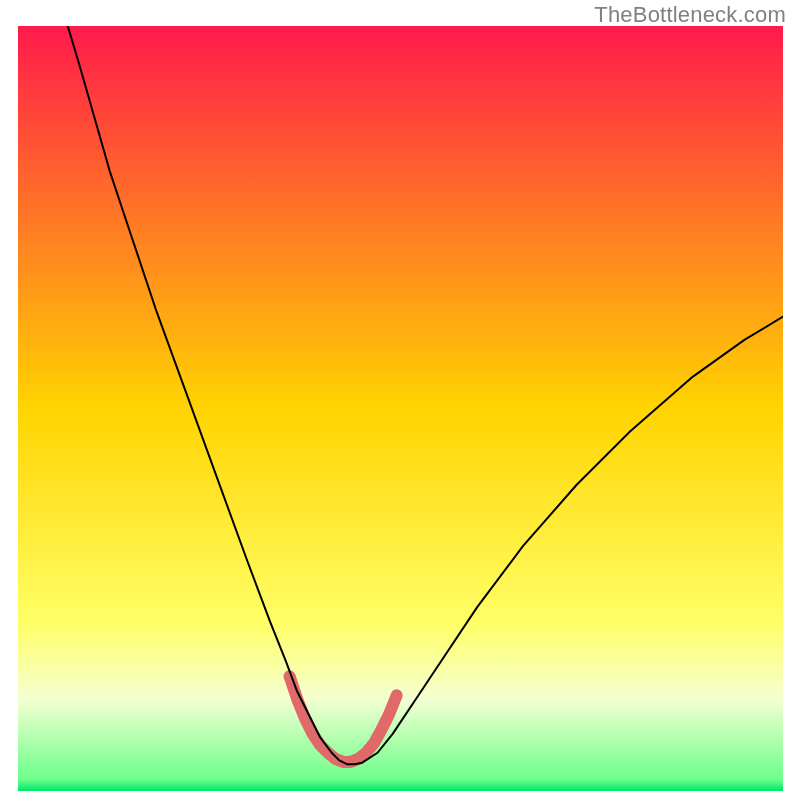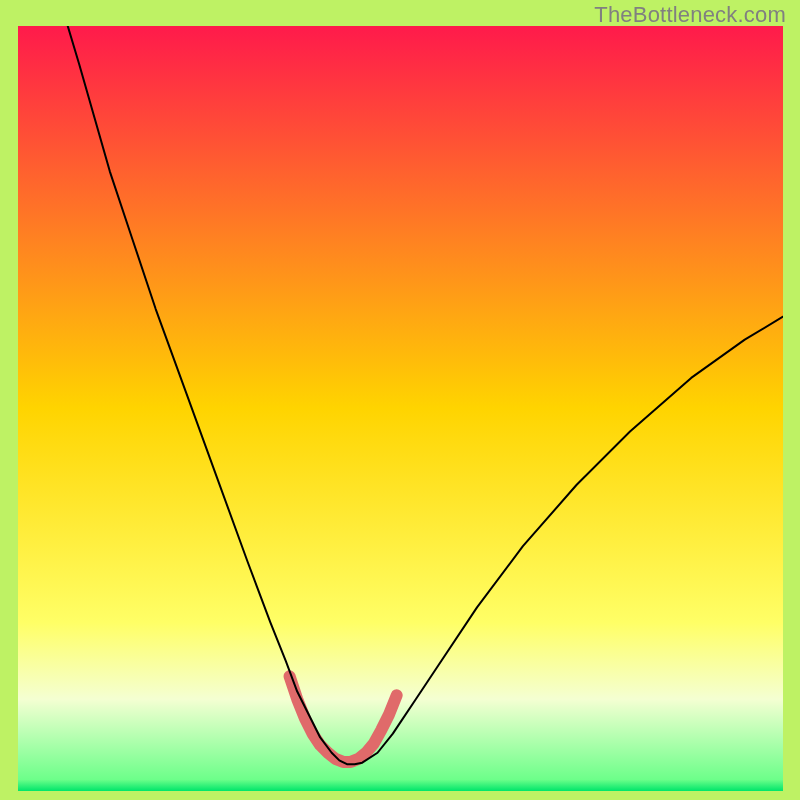--- a/index.html
+++ b/index.html
@@ -9,21 +9,21 @@
     height: 800px;
     background: #000;
     overflow: hidden;
   }
   .frame {
     position: absolute;
     left: 0;
     top: 0;
     width: 800px;
     height: 800px;
-    background: #bef264;
+    background: #ffffff;
   }
   .watermark {
     position: absolute;
     top: 2px;
     right: 14px;
     font-family: Arial, Helvetica, sans-serif;
     font-size: 22px;
     color: #808080;
     letter-spacing: 0.2px;
     user-select: none;

